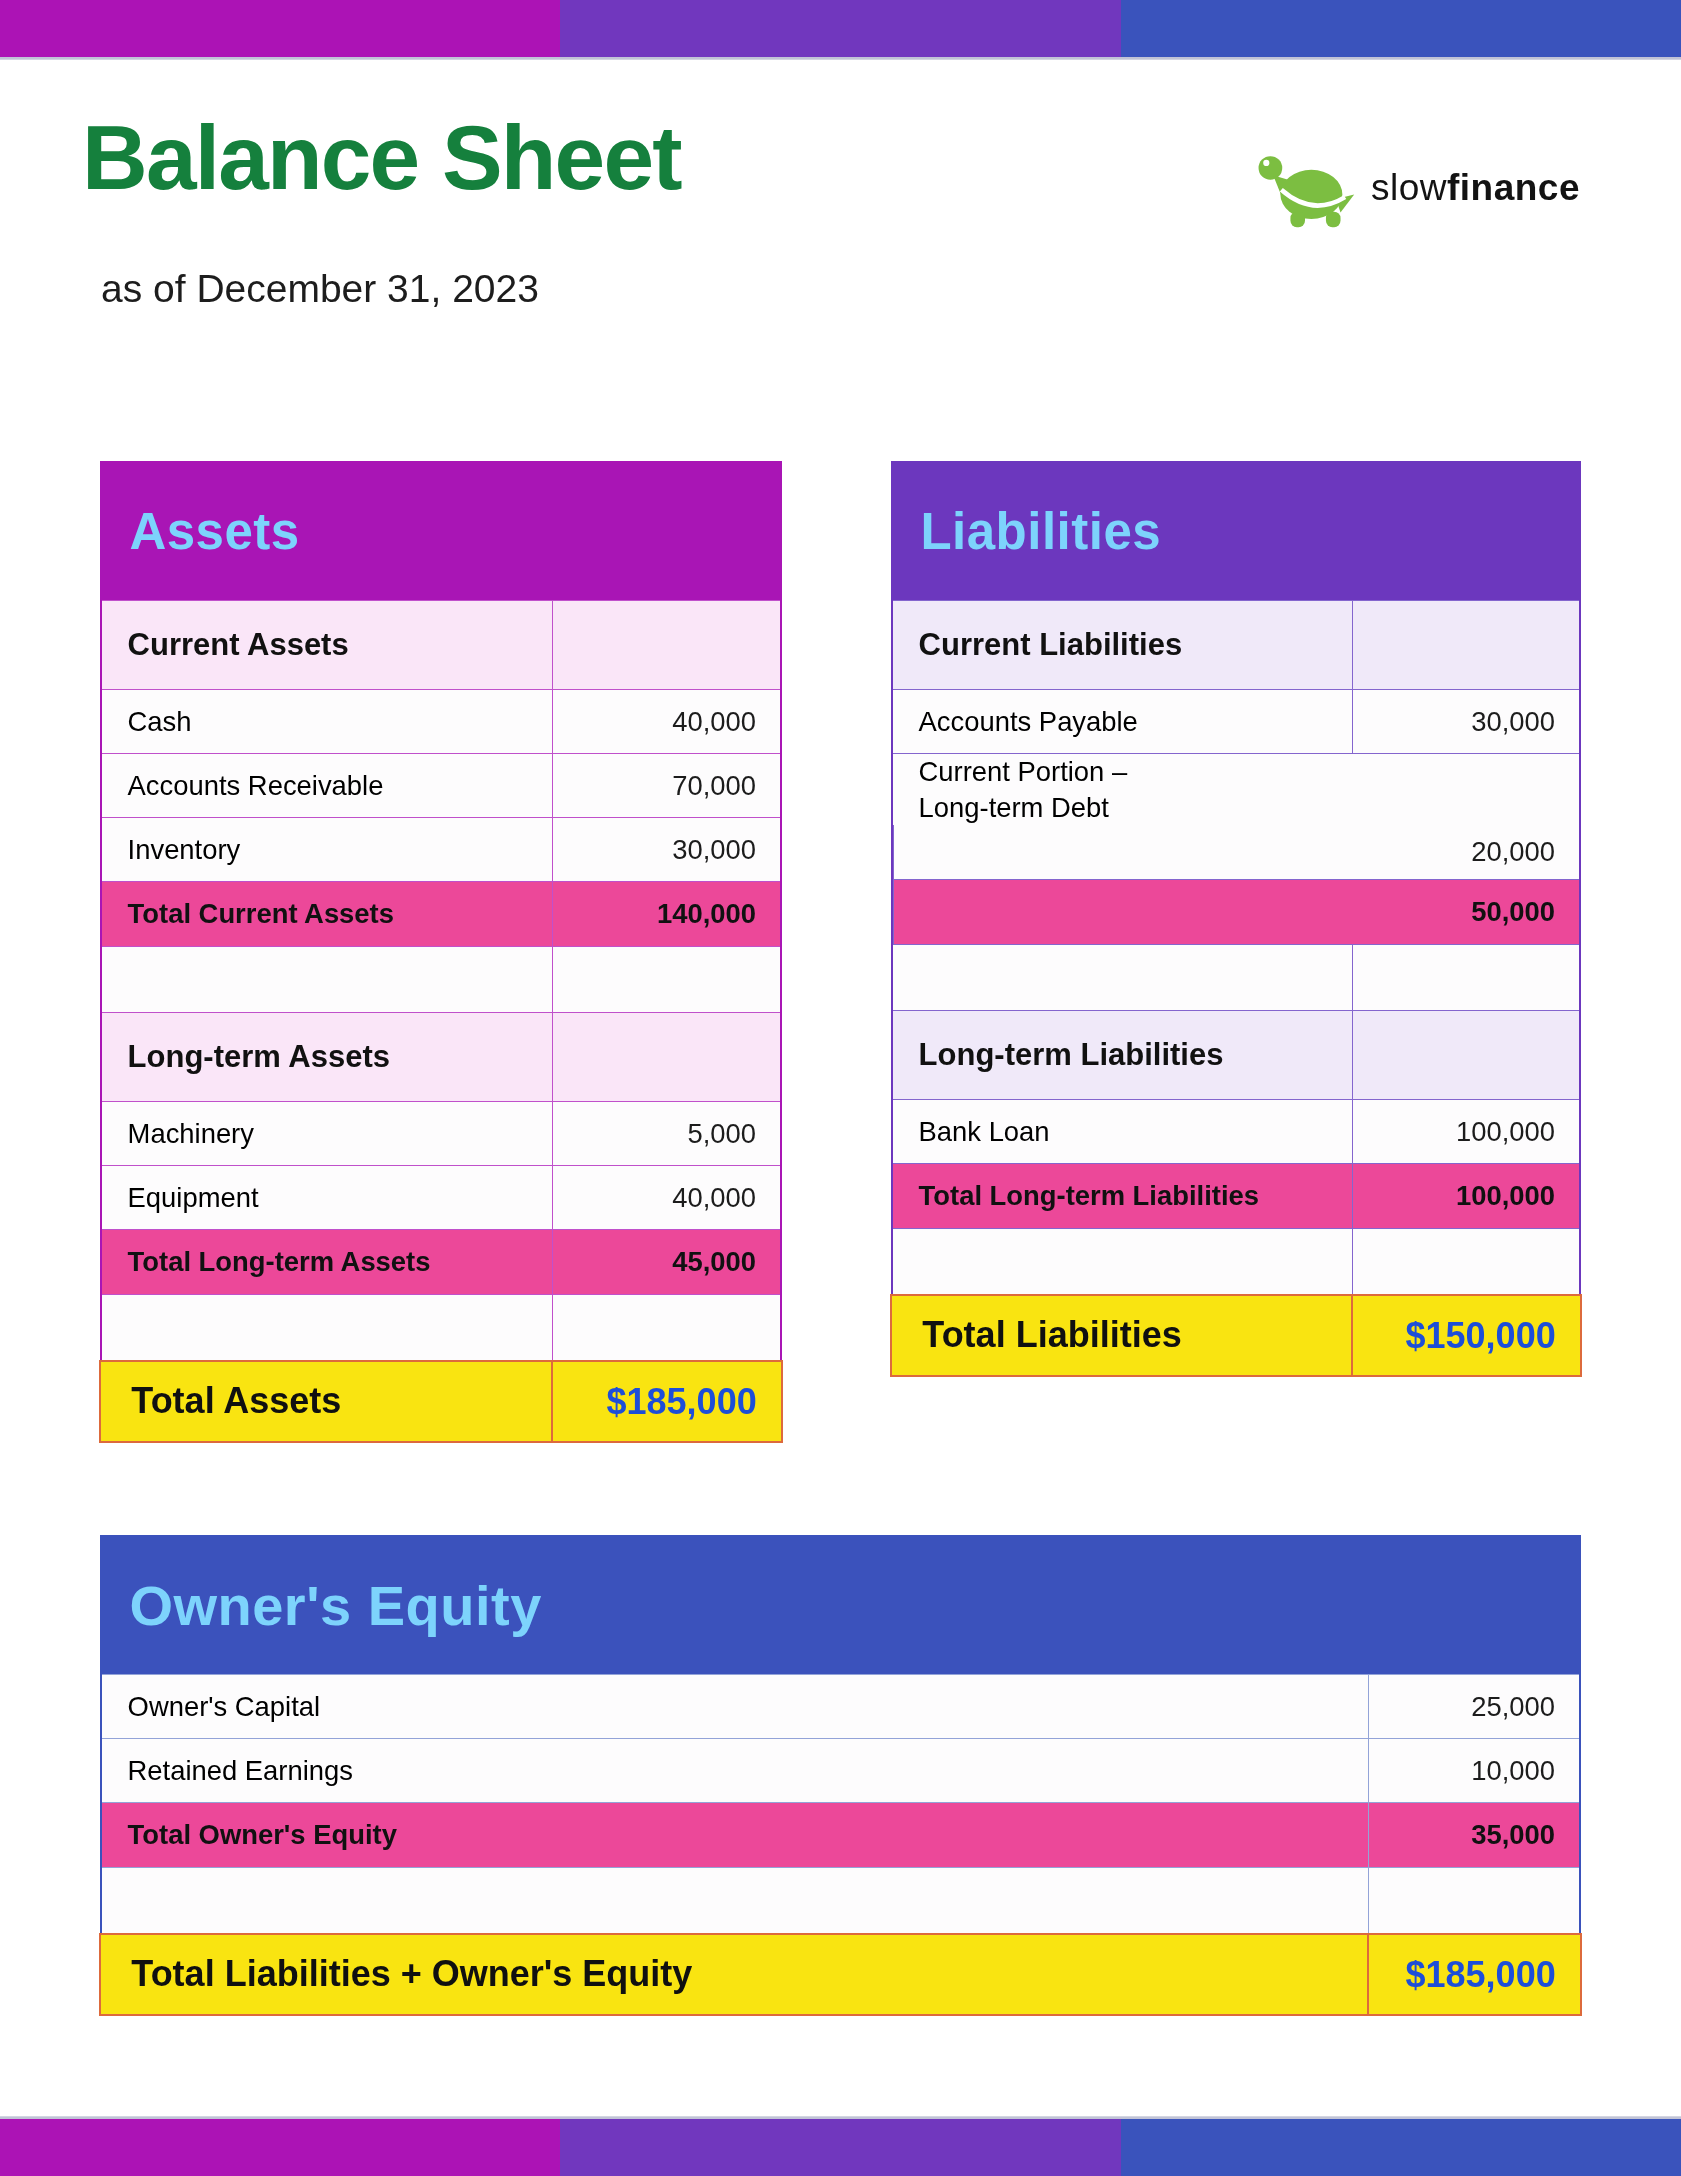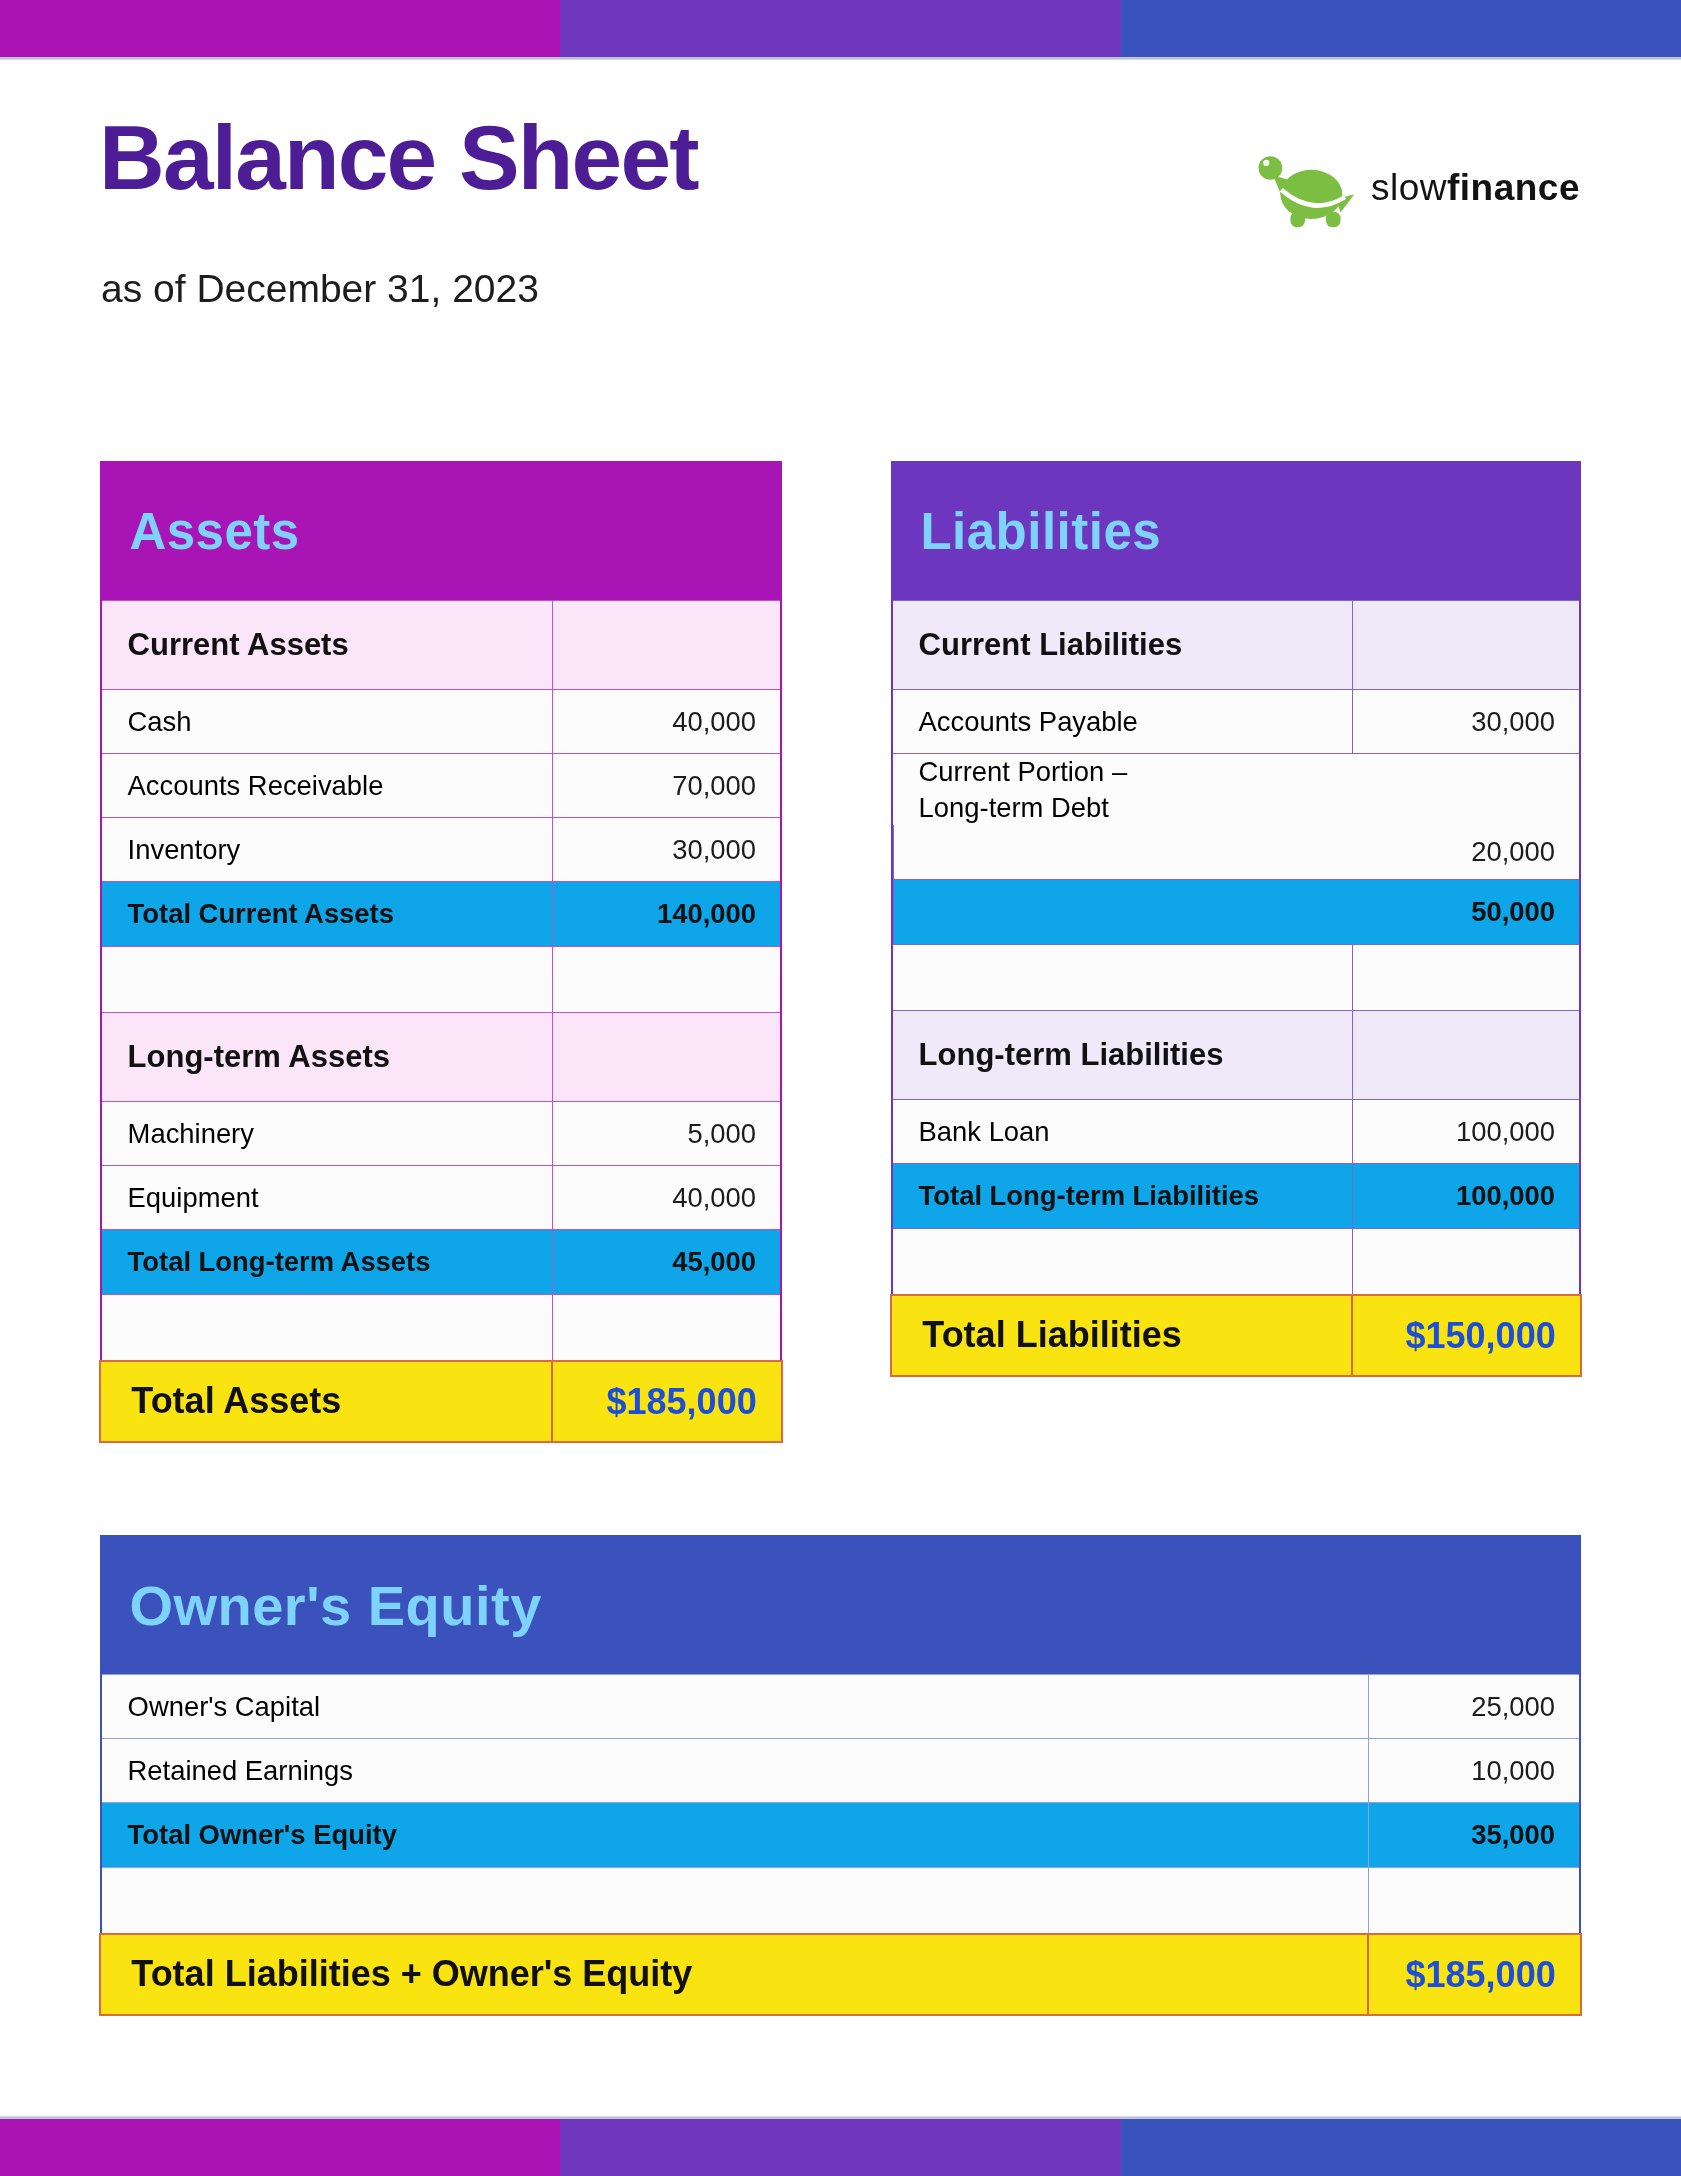--- a/index.html
+++ b/index.html
@@ -16,22 +16,22 @@
   .bar { position:absolute; left:0; width:100%; height:57px; display:flex; }
   .bar.top { top:0; box-shadow:0 2.7px 0 rgba(140,145,180,0.55); }
   .bar.bottom { bottom:0; box-shadow:0 -2.7px 0 rgba(140,145,180,0.55); }
   .bar .seg { flex:1; }
   .seg.magenta { background:#AC13B5; }
   .seg.purple  { background:#7137BE; }
   .seg.blue    { background:#3A53BC; }
 
   
   .title {
-    position:absolute; left:99px; top:106px;
-    font-size:91px; font-weight:bold; color:#4c1d95; letter-spacing:-1.8px;
+    position:absolute; left:82px; top:106px;
+    font-size:91px; font-weight:bold; color:#15803d; letter-spacing:-1.8px;
   }
   .subtitle {
     position:absolute; left:101px; top:267px;
     font-size:39px; color:#1d1d1d;
   }
   .logo { position:absolute; top:144px; right:101px; display:flex; align-items:center; gap:14.6px; }
   .logo-text { font-size:37px; color:#131313; letter-spacing:0.5px; }
   .logo-text .bold { font-weight:bold; }
 
   
@@ -56,21 +56,21 @@
   }
   .cv {
     flex:1; border-left:1.8px solid var(--inner);
     display:flex; align-items:center; justify-content:flex-end;
     padding-right:24px; font-size:27.4px; color:#1c1c1c;
   }
   .row.sub      { height:89px; background:var(--subbg); }
   .row.sub .cl  { font-weight:bold; font-size:31px; color:#111; }
   .row.item     { height:64px; }
   .row.item.tall{ height:126px;flex-direction:column; }
-  .row.subtotal { height:65px; background:#0ea5e9; }
+  .row.subtotal { height:65px; background:#ec4899; }
   .row.subtotal .cl, .row.subtotal .cv { font-weight:bold; color:#111; }
   .row.spacer   { height:66px; }
   .row.total {
     height:83px; background:#F9E411;
     border:2.7px solid #DD6A3C; margin:0 -2.7px;
     font-weight:bold;
   }
   .row.total .cl { font-size:36px; font-weight:bold; color:#101010;padding-left:30px; }
   .row.total .cv { font-size:36px; font-weight:bold; color:#1d4ed8; border-left:2.7px solid #DD6A3C; }
 

